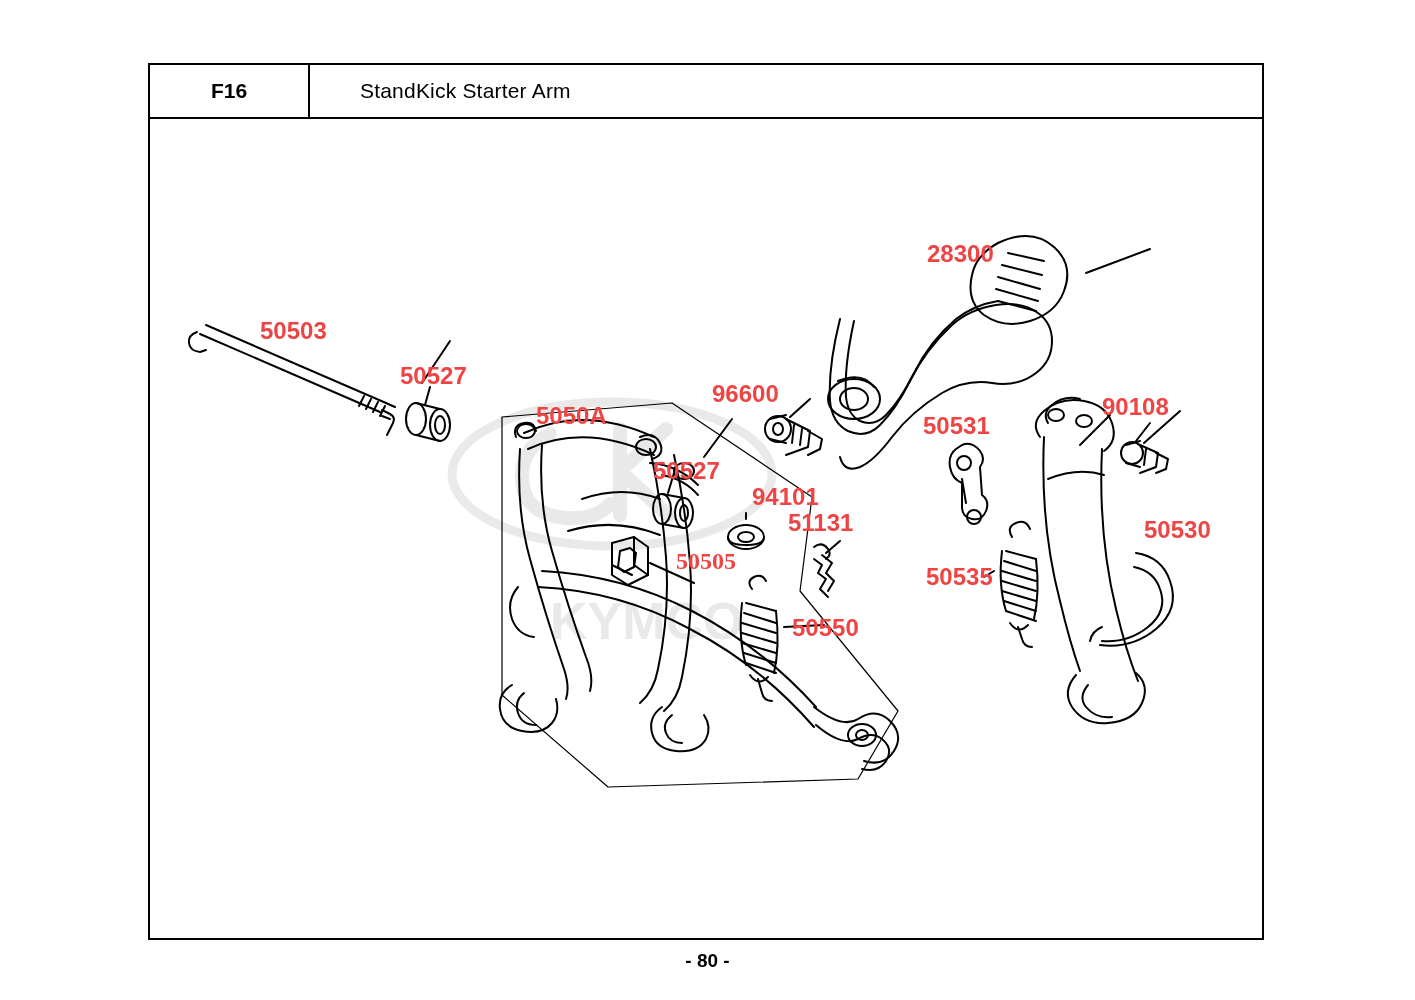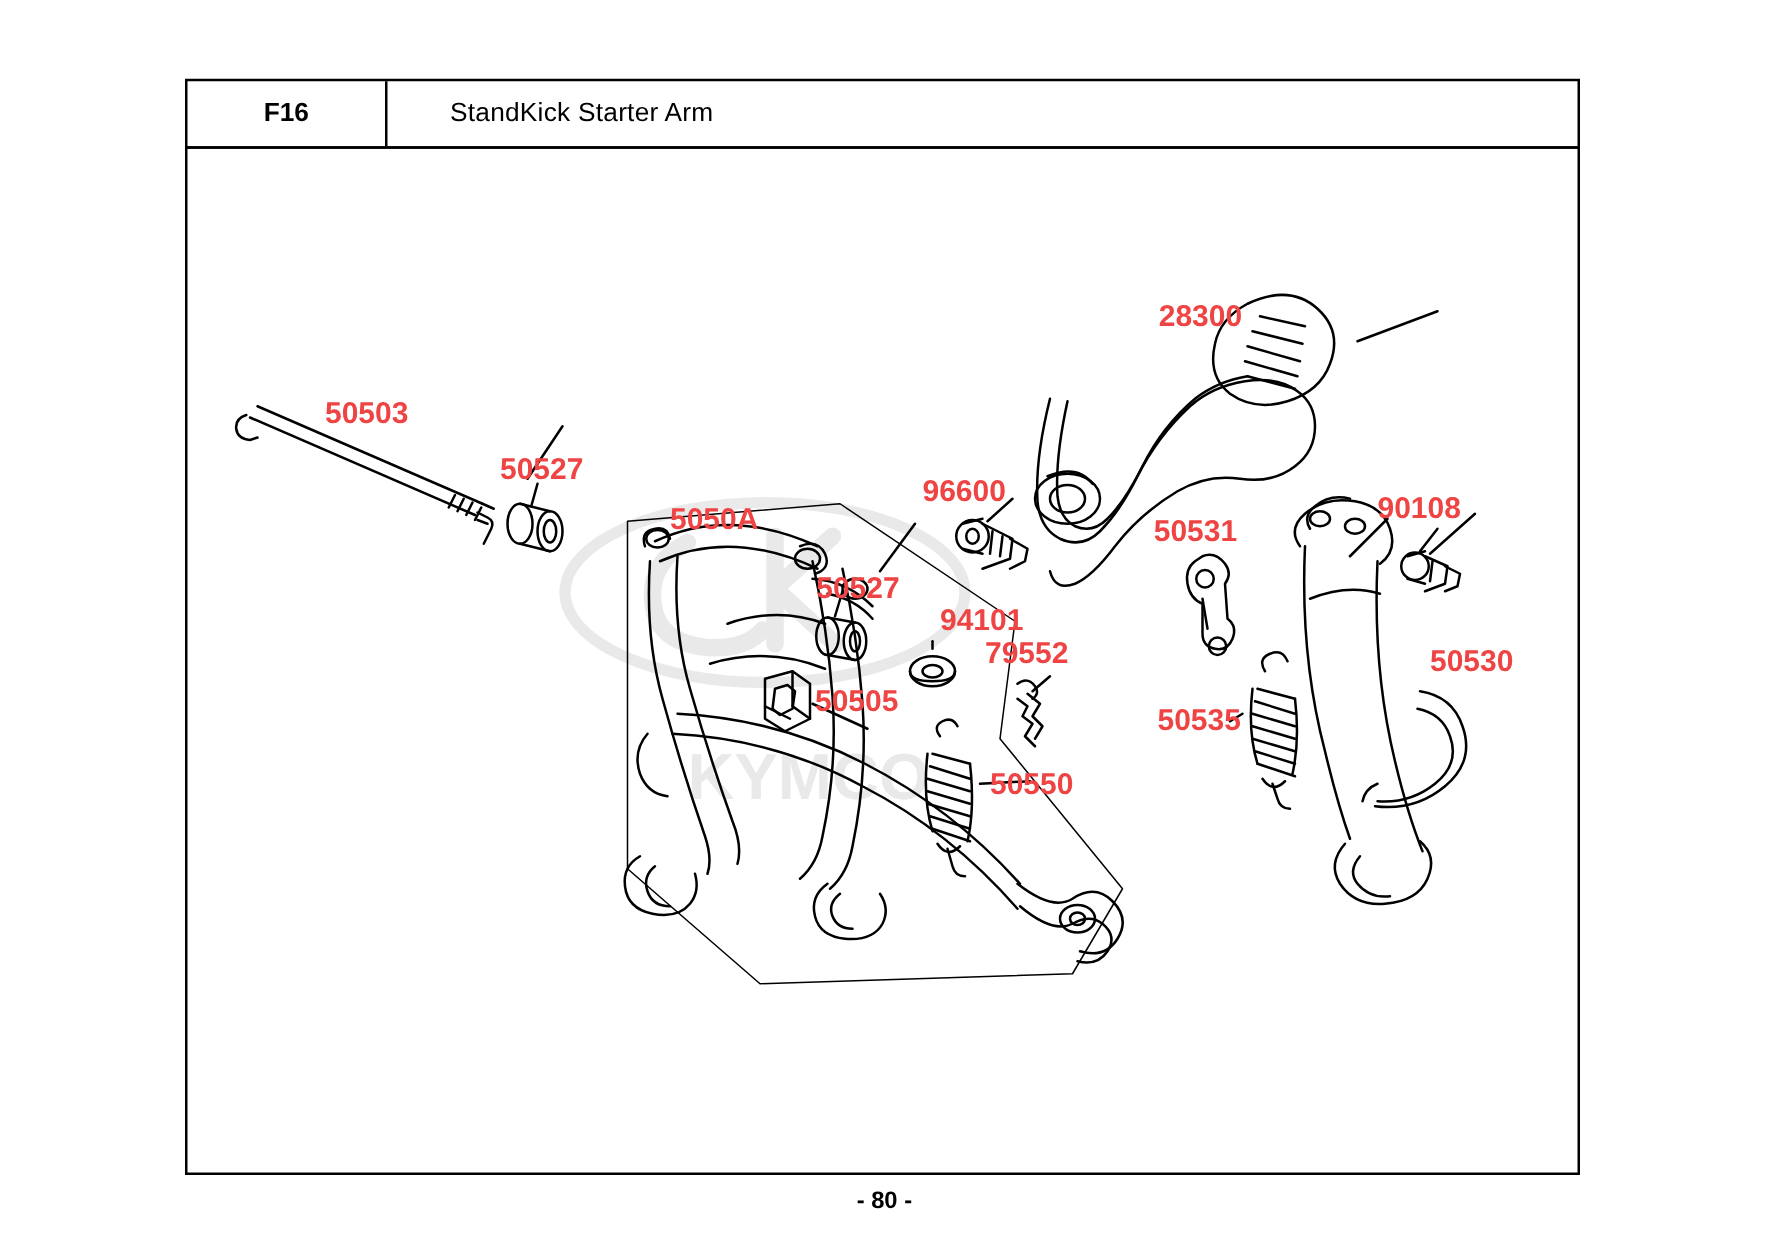--- a/index.html
+++ b/index.html
@@ -301,24 +301,24 @@
         <path d="M1030 292 l-36 32"></path>
 
       </g>
     </svg>
 
     <div class="label" style="left:110px; top:198px;">50503</div>
     <div class="label" style="left:250px; top:243px;">50527</div>
     <div class="label" style="left:386px; top:283px;">5050A</div>
     <div class="label" style="left:503px; top:338px;">50527</div>
     <div class="label" style="left:564px; top:364px;margin-left:38px;">94101</div>
-    <div class="label" style="left:638px; top:390px;">79552</div>
-    <div class="label" style="left:502px; top:429px;">50505</div>
+    <div class="label" style="left:638px; top:390px;">51131</div>
+    <div class="label" style="left:526px; top:429px;font-family:Liberation Serif, serif;">50505</div>
     <div class="label" style="left:642px; top:495px;">50550</div>
-    <div class="label" style="left:588px; top:261px;">96600</div>
+    <div class="label" style="left:562px; top:261px;">96600</div>
     <div class="label" style="left:777px; top:121px;">28300</div>
     <div class="label" style="left:773px; top:293px;">50531</div>
     <div class="label" style="left:776px; top:444px;">50535</div>
     <div class="label" style="left:952px; top:274px;">90108</div>
     <div class="label" style="left:994px; top:397px;">50530</div>
 
   </div>
 
   <div class="page-number">- 80 -</div>
 

